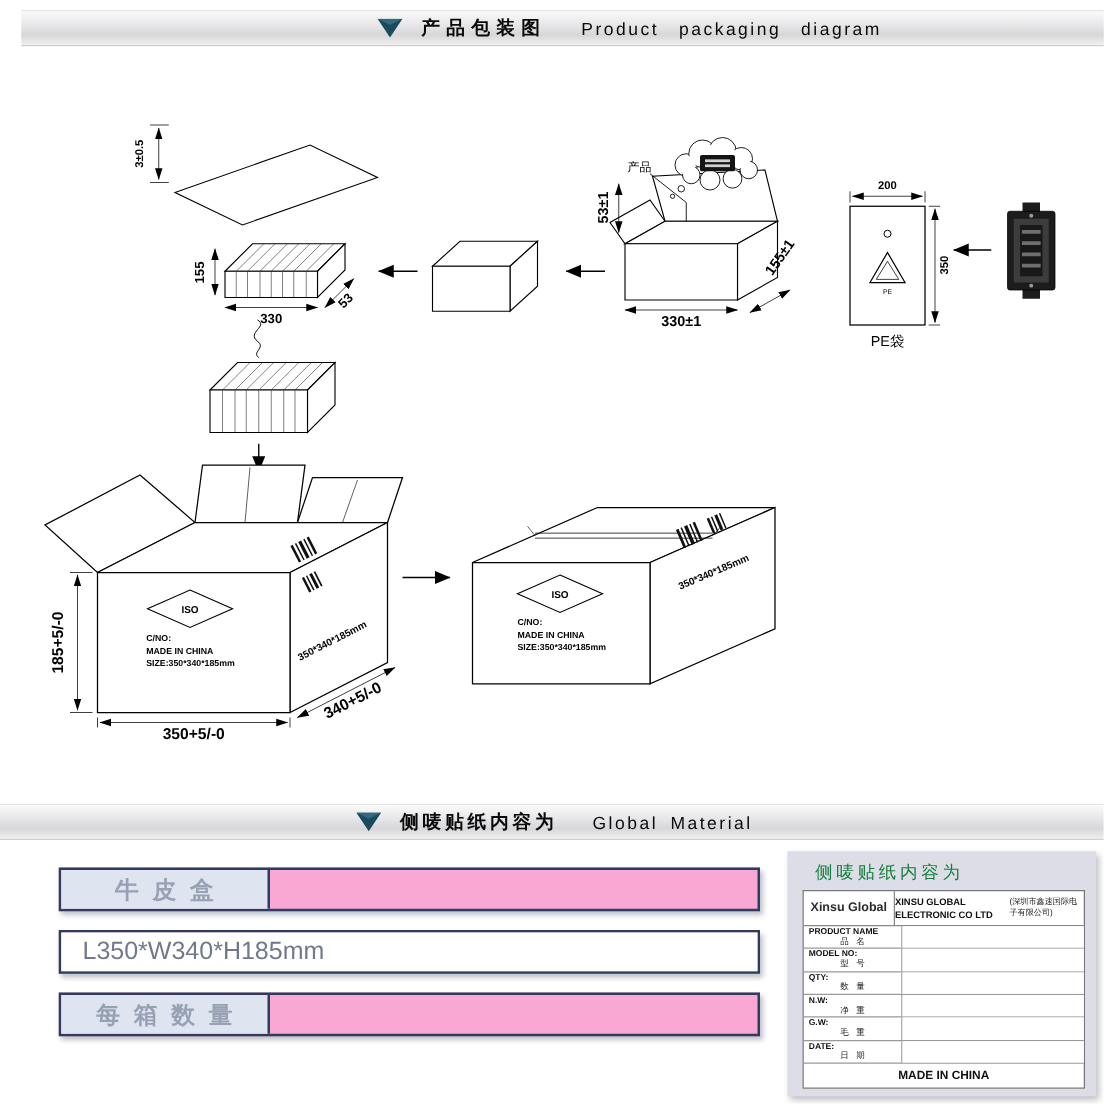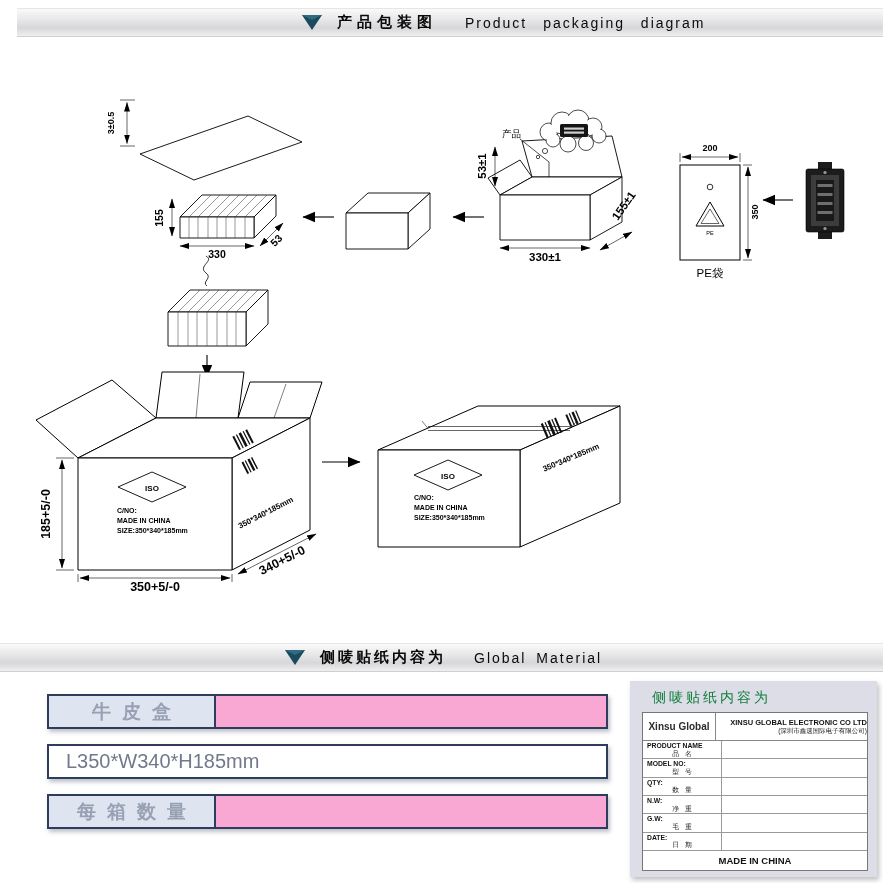--- a/index.html
+++ b/index.html
@@ -23,21 +23,21 @@
               justify-content:center;font-size:19px;font-weight:700;color:#98a1b4;letter-spacing:11px;text-indent:11px;}
   .spec-row:nth-child(4) .spec-label{letter-spacing:4px;text-indent:4px;}
   .spec-value{flex:1;display:flex;align-items:center;padding-left:17px;font-size:20px;color:#71798b;background:#fff;}
   .label-panel{position:absolute;left:630px;top:681px;width:247px;height:196px;background:#dcdde6;
                box-shadow:2px 3px 5px rgba(0,0,0,.25);padding:7px 9px 9px 12px;box-sizing:border-box;}
   .label-title{font-size:14px;color:#15803d;letter-spacing:3px;margin:1px 0 5px 10px;}
   .sticker{background:#fff;border:1px solid #777;height:157px;display:flex;flex-direction:column;}
   .sticker-header{display:flex;border-bottom:1px solid #888;flex:0 0 27px;}
   .sticker-logo{flex:0 0 72px;border-right:1px solid #888;display:flex;align-items:center;justify-content:center;
                 font-weight:700;font-size:10px;color:#2c2c2c;}
-  .sticker-company{flex:1;display:flex;flex-direction:column;align-items:flex-end;justify-content:center;line-height:1.25;}
+  .sticker-company{flex:1;display:flex;flex-direction:row;align-items:center;justify-content:center;line-height:1.25;}
   .company-en{font-size:7.5px;font-weight:700;color:#111;}
   .company-cn{font-size:6.5px;color:#222;}
   .sticker-row{display:flex;border-bottom:1px solid #999;flex:1;min-height:0;}
   .sticker-field{flex:0 0 72px;border-right:1px solid #999;padding:1px 2px 1px 4px;display:flex;flex-direction:column;
                  justify-content:center;line-height:1.15;}
   .field-en{font-size:6.8px;font-weight:700;color:#111;}
   .field-cn{font-size:6.8px;color:#222;text-align:center;letter-spacing:2px;}
   .sticker-blank{flex:1;background:#fff;}
   .sticker-footer{flex:0 0 19px;display:flex;align-items:center;justify-content:center;font-size:9.5px;font-weight:700;color:#111;}
 </style>

